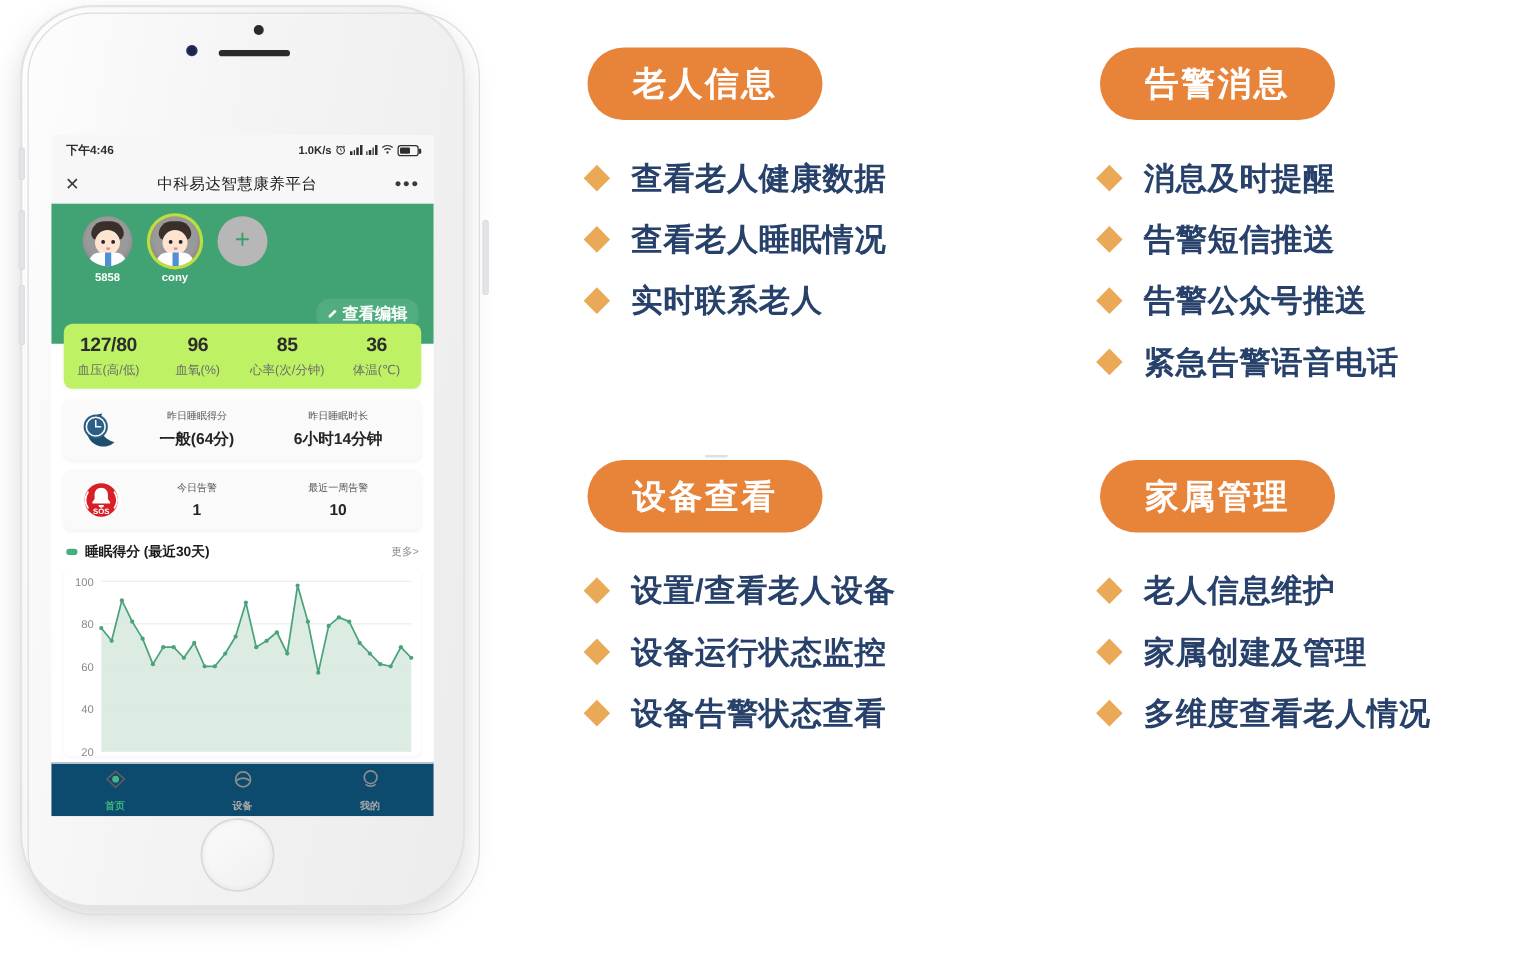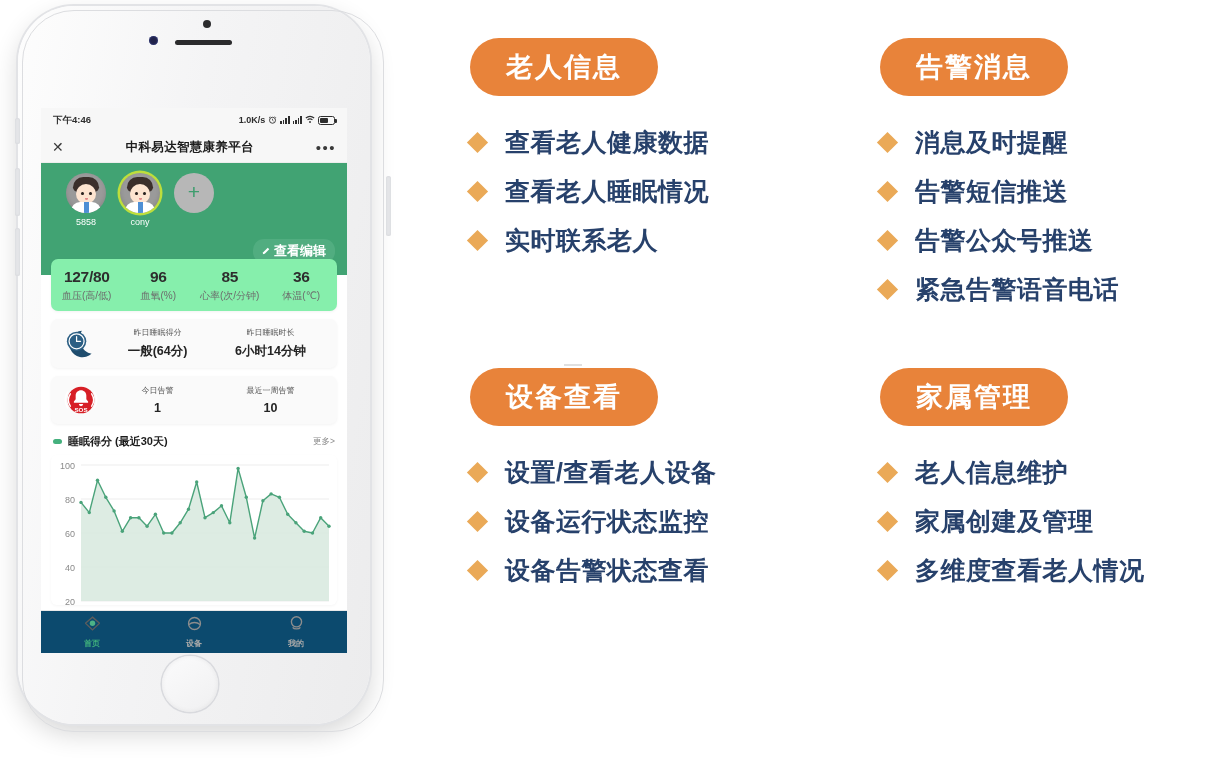--- a/index.html
+++ b/index.html
@@ -59,46 +59,46 @@
   .sig i:nth-child(1){height:3px;}.sig i:nth-child(2){height:4.5px;}
   .sig i:nth-child(3){height:6px;}.sig i:nth-child(4){height:8px;}
   .batt{width:17px;height:9px;border:1.2px solid #2e2e2e;border-radius:2.5px;position:relative;
     display:flex;align-items:center;padding:1px;box-sizing:border-box;}
   .batt:after{content:"";position:absolute;right:-3px;top:2.5px;width:1.6px;height:3.5px;background:#2e2e2e;border-radius:0 1px 1px 0;}
   .batt b{display:block;height:100%;width:60%;background:#2e2e2e;border-radius:1px;}
 
   
   .navbar{height:30px;background:#f7f7f7;display:flex;align-items:center;
     justify-content:space-between;padding:0 11px;border-bottom:1px solid #ededed;}
-  .navbar .ttl{font-size:12.5px;color:#1d1d1d;font-weight:bold;letter-spacing:.3px;}
+  .navbar .ttl{font-size:12.5px;color:#1d1d1d;font-weight:normal;letter-spacing:.3px;}
   .nav-x{font-size:14px;color:#3a3a3a;line-height:1;cursor:pointer;}
   .nav-dots{font-size:15px;color:#3a3a3a;letter-spacing:1.5px;line-height:1;cursor:pointer;}
 
   
   .green-head{background:#41a373;padding:10px 0 0 0;position:relative;height:112px;box-sizing:border-box;}
   .avatars{display:flex;align-items:flex-start;gap:14px;padding-left:25px;}
   .av{width:40px;text-align:center;}
   .av-face{width:40px;height:40px;border-radius:50%;background:#9a9a9a;position:relative;overflow:hidden;
     box-shadow:inset 0 -2px 4px rgba(0,0,0,.12);}
   .av-face .hair{position:absolute;left:7px;top:4px;width:26px;height:15px;border-radius:13px 13px 6px 6px;background:#3b2f2b;}
   .av-face .skin{position:absolute;left:10px;top:11px;width:20px;height:20px;border-radius:50%;background:#fde4d0;}
   .av-face .eye{position:absolute;top:19px;width:2.6px;height:3px;border-radius:50%;background:#2a2320;}
   .av-face .eye.l{left:15px;}.av-face .eye.r{left:23px;}
   .av-face .mouth{position:absolute;left:18.5px;top:25px;width:3.5px;height:2px;border-radius:0 0 3px 3px;background:#e08a8a;}
   .av-face .body{position:absolute;left:5px;bottom:-3px;width:30px;height:14px;border-radius:9px 9px 0 0;background:#fff;}
   .av-face .tie{position:absolute;left:17.5px;bottom:0;width:5px;height:11px;background:#4f8fd4;}
   .av.sel .av-face{box-shadow:0 0 0 2.5px #bede3c, inset 0 -2px 4px rgba(0,0,0,.12);}
-  .av-name{margin-top:4px;font-size:9px;color:#ffffff;font-weight:normal;white-space:nowrap;}
+  .av-name{margin-top:4px;font-size:9px;color:#ffffff;font-weight:bold;white-space:nowrap;}
   .av-plus{width:40px;height:40px;border-radius:50%;background:#b7b7b7;color:#3e9d6e;
     font-size:21px;line-height:38px;text-align:center;font-weight:300;}
   .edit-chip{position:absolute;right:12px;bottom:12px;background:#51ad80;border-radius:11px;
     padding:3px 9px;font-size:13px;color:#ffffff;display:flex;align-items:center;gap:4px;font-weight:bold;font-family:Liberation Mono, monospace;}
 
   
-  .vitals{position:relative;margin:-16px 10px 0 10px;background:#86efac;border-radius:7px;
+  .vitals{position:relative;margin:-16px 10px 0 10px;background:#bef264;border-radius:7px;
     display:flex;padding:9px 0 8px 0;box-shadow:0 1px 3px rgba(0,0,0,.05);align-items:center;}
   .vt{flex:1;text-align:center;}
   .vt .num{font-size:15.5px;color:#2d2d2d;font-weight:bold;letter-spacing:-.3px;}
   .vt .lab{font-size:10px;color:#6c6c6c;margin-top:3px;}
 
   
   .card{margin:8px 10px 0 10px;background:#fafafa;border-radius:7px;padding:8px 10px;
     display:flex;align-items:center;box-shadow:0 1px 3px rgba(0,0,0,.05);}
   .card .ico{width:40px;flex:0 0 40px;display:flex;justify-content:center;}
   .card .cols{flex:1;display:flex;}

